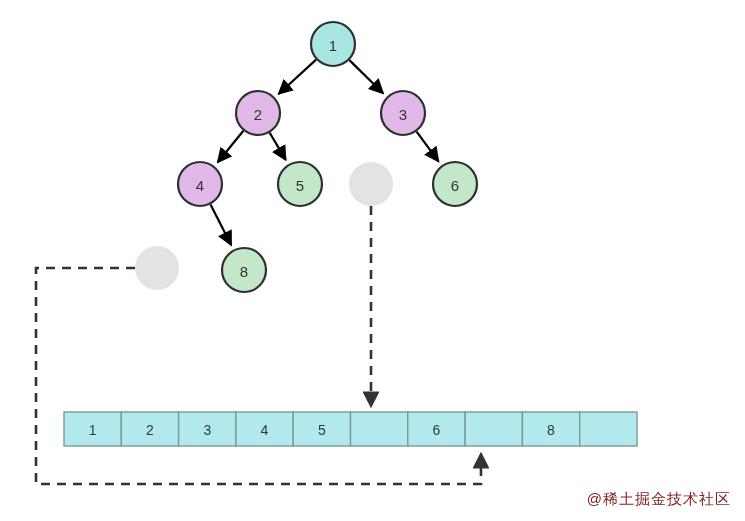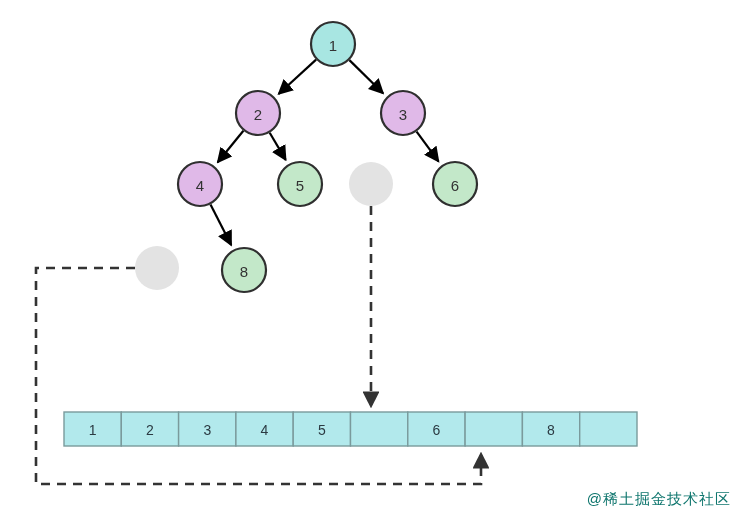--- a/index.html
+++ b/index.html
@@ -39,21 +39,21 @@
     text-anchor: middle;
     dominant-baseline: central;
     user-select: none;
   }
   .watermark-text {
     position: absolute;
     right: 14px;
     bottom: 12px;
     font-family: "Liberation Sans", sans-serif;
     font-size: 15px;
-    color: #0f766e;
+    color: #7f1d1d;
     letter-spacing: 1px;
     user-select: none;
     white-space: nowrap;
   }
 </style>
 </head>
 <body>
 
 <div id="canvas">
 

